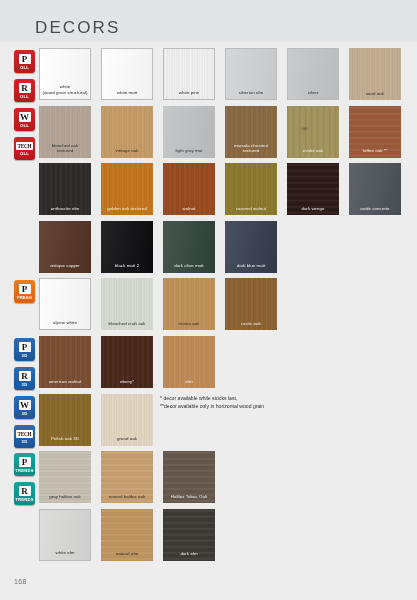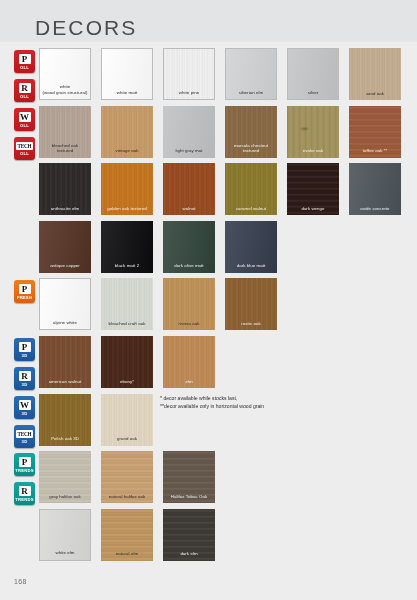--- a/index.html
+++ b/index.html
@@ -12,21 +12,21 @@
   }
   .page{position:relative;width:417px;height:600px;background:#ecedee;}
 
   
   .header-band{
     position:absolute;left:0;top:0;width:417px;height:42px;
     background:#e3e4e5;
   }
   .page-title{
     position:absolute;left:35px;top:19px;
-    font-size:21px;letter-spacing:2.1px;color:#4c4c4e;
+    font-size:17px;letter-spacing:2.1px;color:#4c4c4e;
     font-family:"Liberation Sans", sans-serif;font-weight:300;
     line-height:17px;white-space:nowrap;
   }
   .body-area{position:absolute;left:0;top:42px;width:417px;height:520px;background:#ededee;}
 
   
   .badge{
     position:absolute;width:21px;height:23px;border-radius:3px;
     box-shadow:0 1px 1px rgba(0,0,0,.28);
     display:flex;flex-direction:column;align-items:center;justify-content:center;

